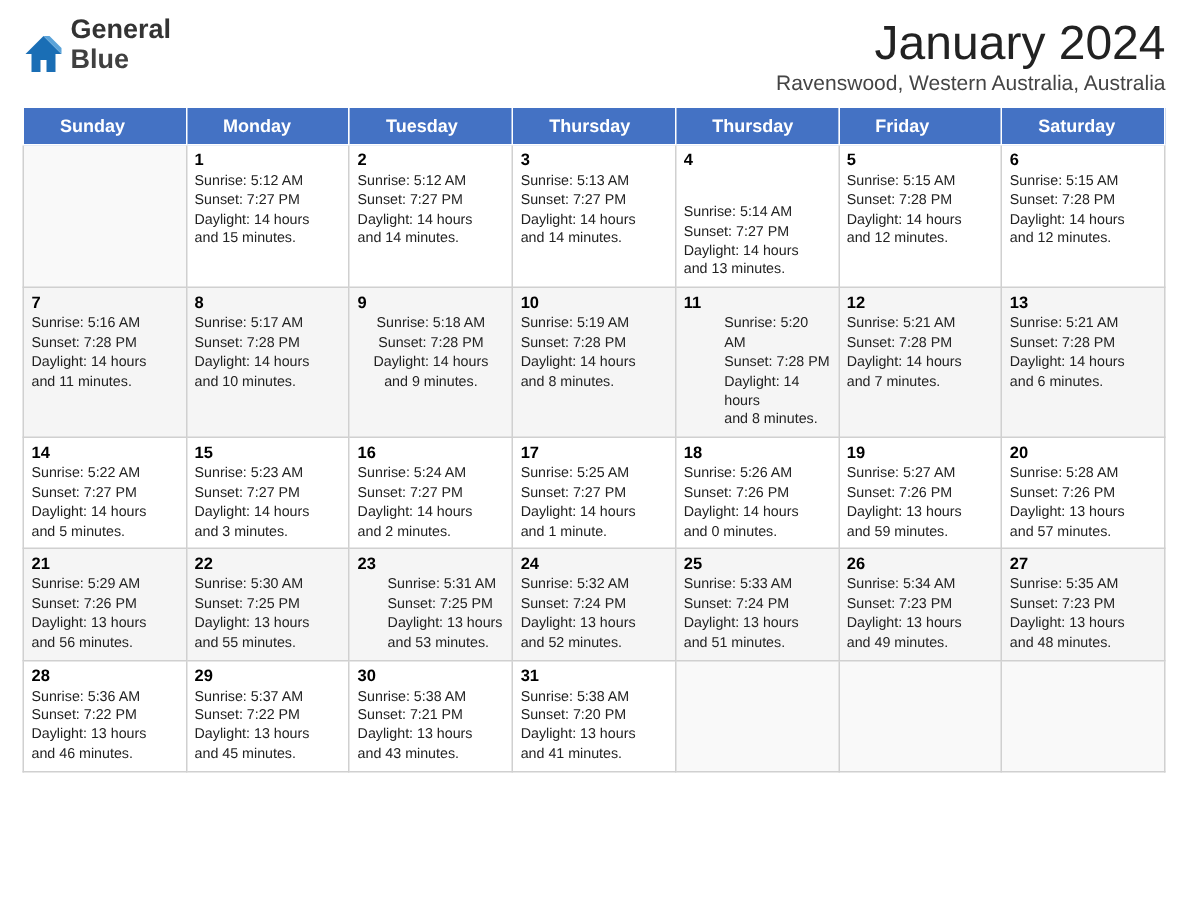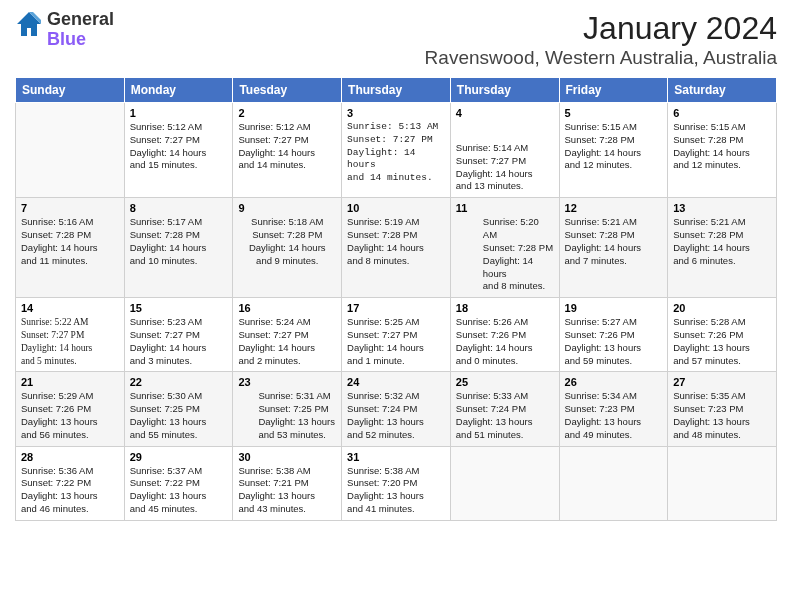--- a/index.html
+++ b/index.html
@@ -15,57 +15,57 @@
       padding: 10px 15px;
     }
     .header {
       display: flex;
       justify-content: space-between;
       align-items: flex-start;
       margin-bottom: 8px;
     }
     .logo {
       display: flex;
-      align-items: flex-start;
+      align-items: flex-end;
       gap: 4px;
     }
     .logo-text {
       font-size: 18px;
       font-weight: bold;
       line-height: 1.1;
     }
     .logo-general { color: #333; }
-    .logo-blue { color: #8b5cf6; }
+    .logo-blue { color: #404040; }
     .logo-icon {
       width: 28px;
       height: 28px;
     }
     .title-block {
       text-align: right;
       margin-left: 40px;
     }
     .month-year {
       font-size: 32px;
       font-weight: normal;
       color: #222;
     }
     .location {
-      font-size: 19px;
+      font-size: 14px;
       color: #444;
     }
     .calendar-table {
       width: 100%;
       border-collapse: collapse;
       font-size: 10px;
     }
     .calendar-table th {
       background-color: #4472c4;
       color: white;
       text-align: left;
-      padding: 5px 6px;
+      padding: 5px 24px;
       font-size: 12px;
       font-weight: bold;
       border: 1px solid #fff;
     }
     .calendar-table td {
       border: 1px solid #d0d0d0;
       vertical-align: top;
       padding: 4px 5px;
       width: calc(100% / 7);
       min-height: 70px;
@@ -131,21 +131,21 @@
           </td>
           <td>
             <span class="cell-date">2</span>
             <div class="cell-info" style="white-space: pre-line;">Sunrise: 5:12 AM
 Sunset: 7:27 PM
 Daylight: 14 hours
 and 14 minutes.</div>
           </td>
           <td>
             <span class="cell-date">3</span>
-            <div class="cell-info" style="white-space: pre-line; font-family: Liberation Mono, monospace;">Sunrise: 5:13 AM
+            <div class="cell-info" style="white-space: pre-line;">Sunrise: 5:13 AM
 Sunset: 7:27 PM
 Daylight: 14 hours
 and 14 minutes.</div>
           </td>
           <td>
             <span class="cell-date">4</span>
             <div class="cell-info" style="white-space: pre-line; margin-top: 23px;">Sunrise: 5:14 AM
 Sunset: 7:27 PM
 Daylight: 14 hours
 and 13 minutes.</div>
@@ -212,21 +212,21 @@
             <span class="cell-date">13</span>
             <div class="cell-info" style="white-space: pre-line;">Sunrise: 5:21 AM
 Sunset: 7:28 PM
 Daylight: 14 hours
 and 6 minutes.</div>
           </td>
         </tr>
         <tr class="row-odd">
           <td>
             <span class="cell-date">14</span>
-            <div class="cell-info" style="white-space: pre-line; font-family: Liberation Serif, serif;">Sunrise: 5:22 AM
+            <div class="cell-info" style="white-space: pre-line;">Sunrise: 5:22 AM
 Sunset: 7:27 PM
 Daylight: 14 hours
 and 5 minutes.</div>
           </td>
           <td>
             <span class="cell-date">15</span>
             <div class="cell-info" style="white-space: pre-line;">Sunrise: 5:23 AM
 Sunset: 7:27 PM
 Daylight: 14 hours
 and 3 minutes.</div>

